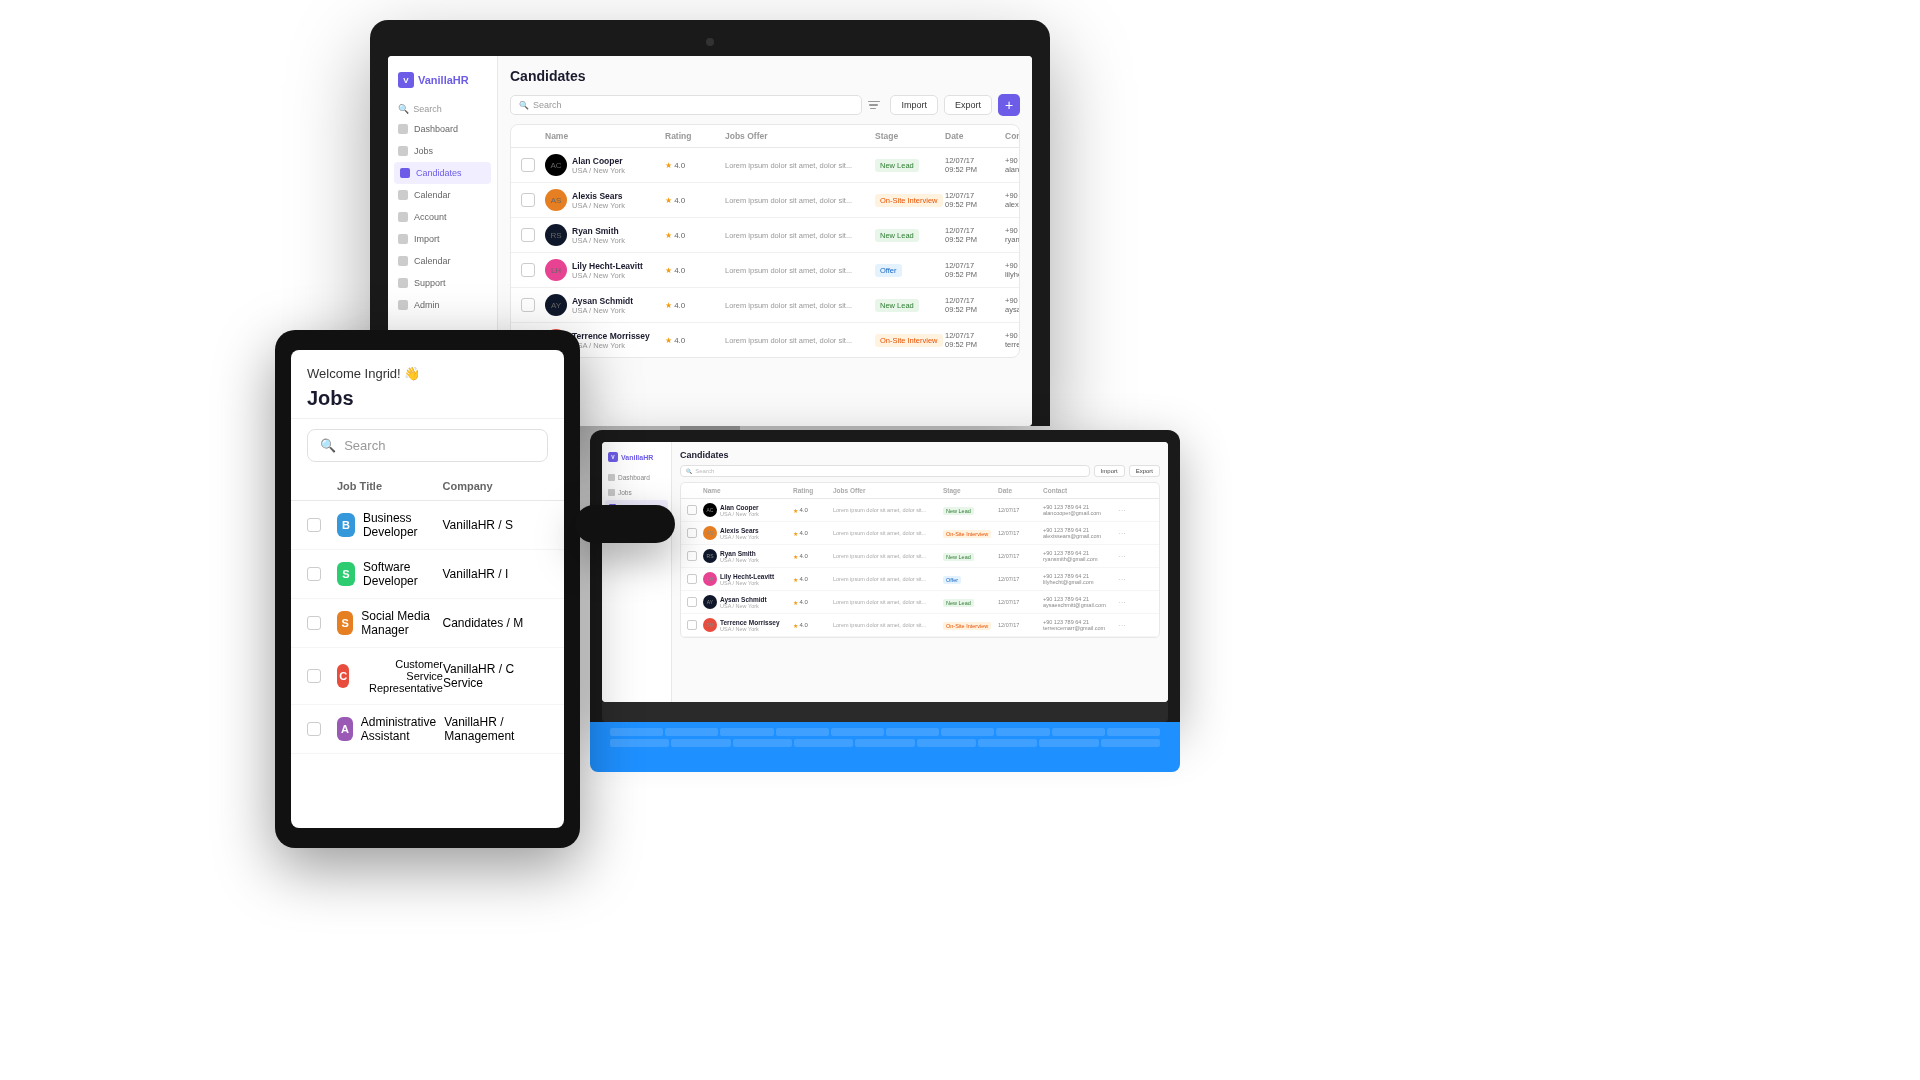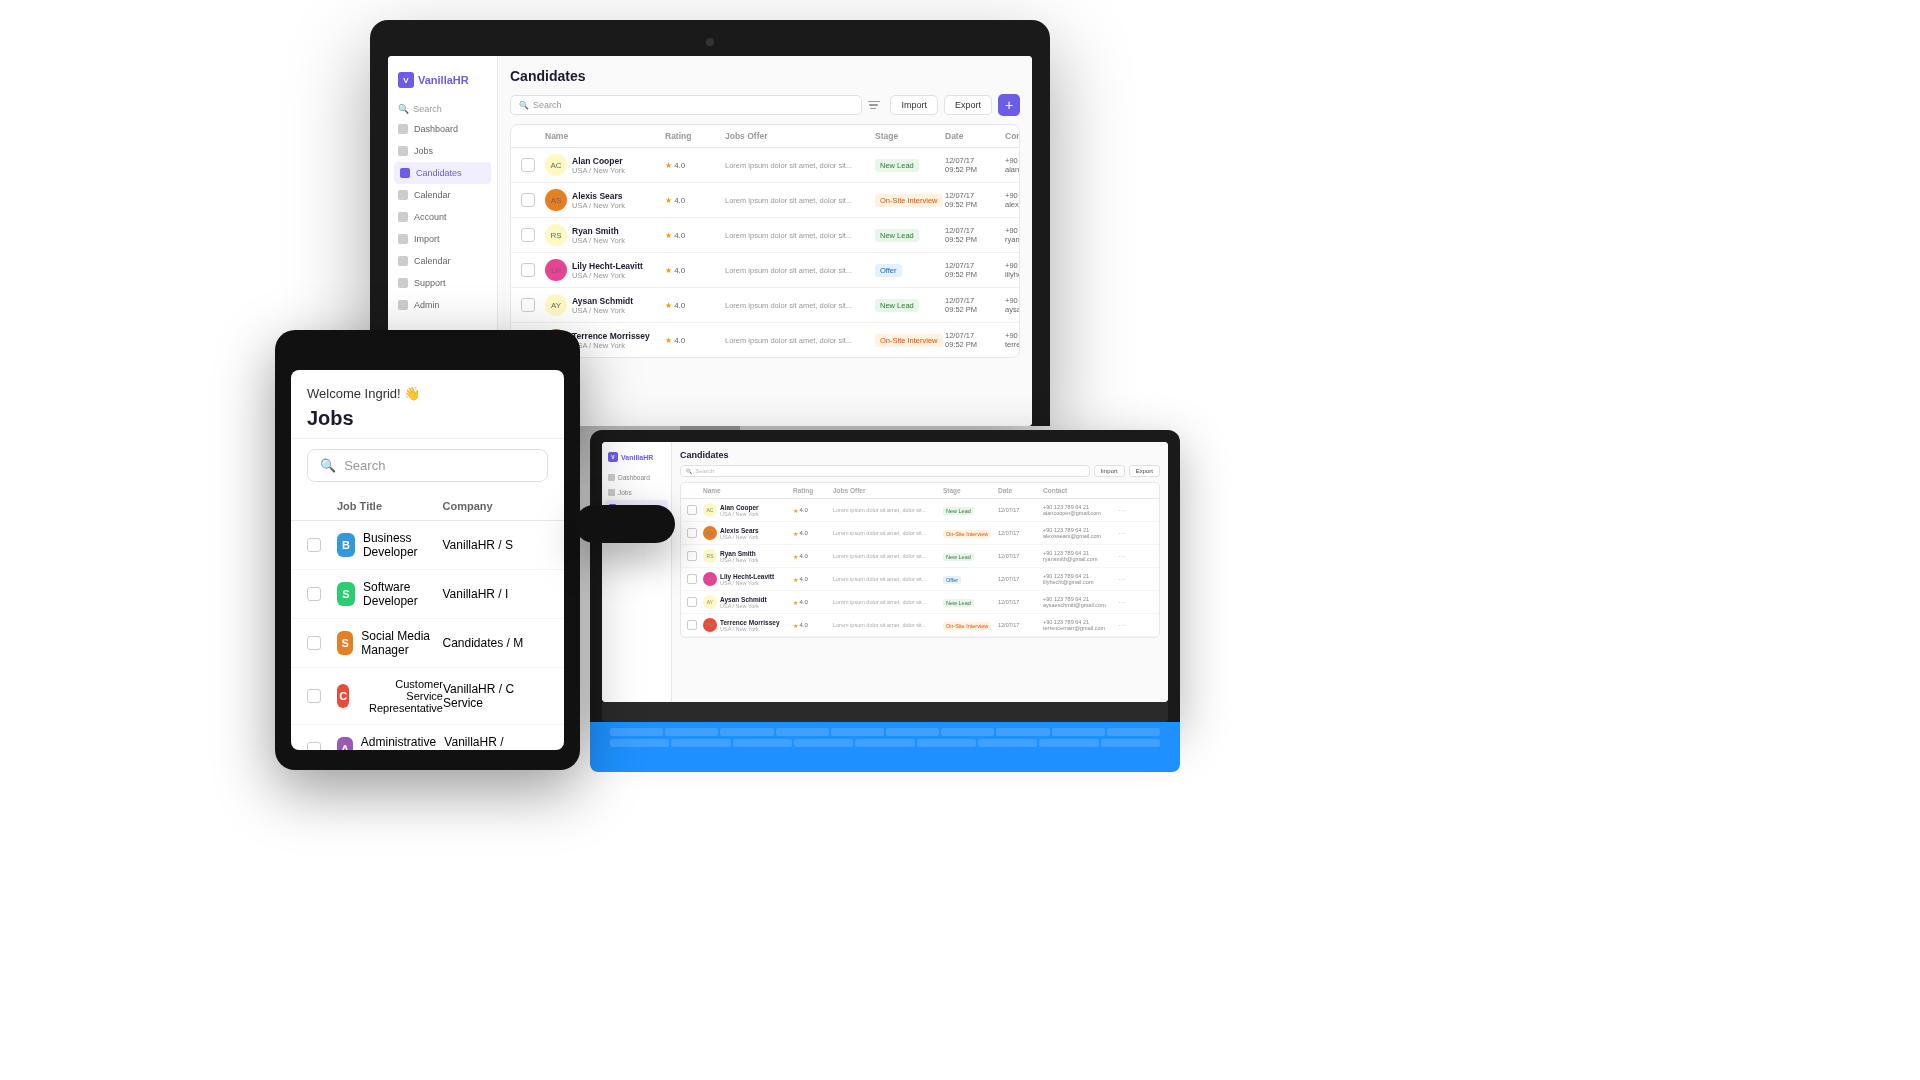--- a/index.html
+++ b/index.html
@@ -336,22 +336,21 @@
       background: #111;
       border-radius: 20px;
       padding: 20px 16px;
       box-shadow: 0 20px 60px rgba(0,0,0,0.4);
     }
 
     .tablet-screen {
       background: #ffffff;
       border-radius: 8px;
       overflow: hidden;
-      height: 380px;
-      margin-top: 20px;
+      height: 478px;
     }
 
     .tablet-app {
       height: 100%;
       overflow: hidden;
       font-family: -apple-system, BlinkMacSystemFont, 'Segoe UI', sans-serif;
     }
 
     .tablet-header {
       padding: 16px 16px 8px;
@@ -680,25 +679,25 @@
     }
 
     .home-bar-line {
       width: 30px;
       height: 3px;
       background: #444;
       border-radius: 2px;
     }
 
     
-    .av-blue { background: #fef9c3; text-align: right; }
-    .av-green { background: #fef9c3; }
+    .av-blue { background: #000000; text-align: right; }
+    .av-green { background: #0f172a; }
     .av-orange { background: #e67e22; }
     .av-pink { background: #e84393; }
-    .av-teal { background: #fef9c3; }
+    .av-teal { background: #0f172a; }
     .av-red { background: #e74c3c; }
 
     .laptop-page-title {
       font-size: 9px;
       font-weight: 600;
       color: #1a1a2e;
       margin-bottom: 5px;
     }
   </style>
 </head>

